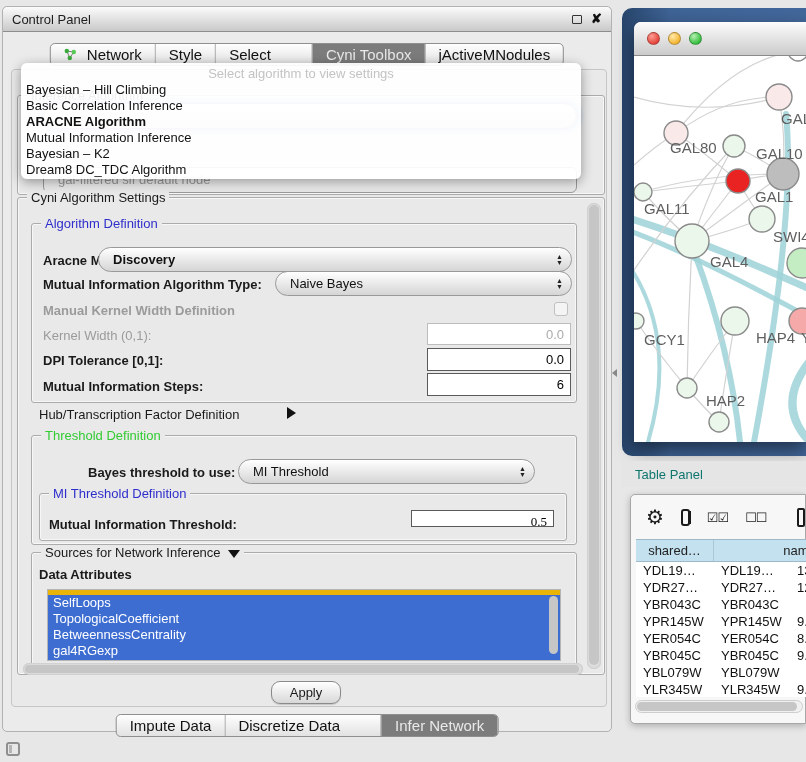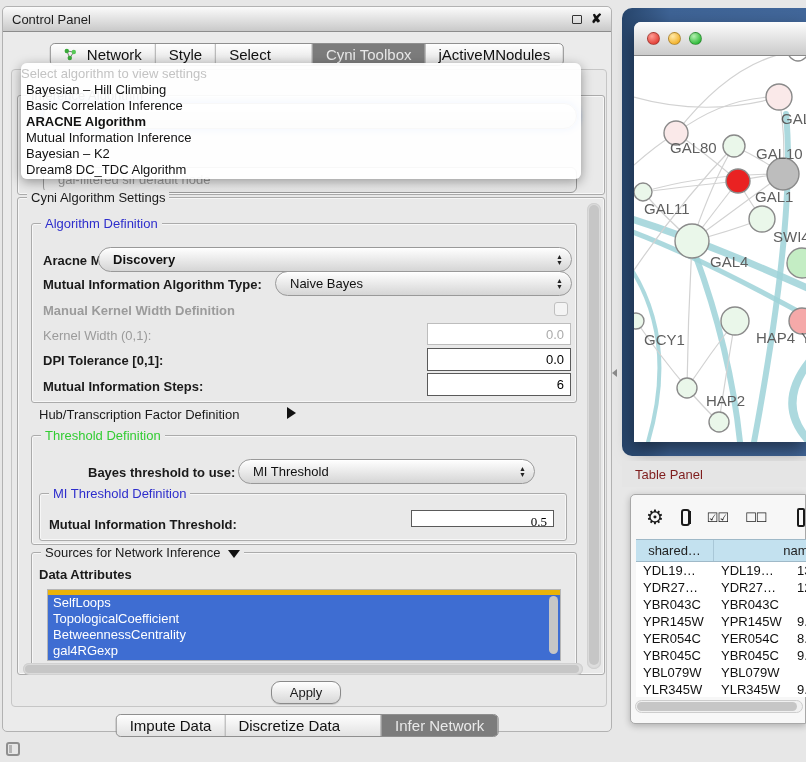--- a/index.html
+++ b/index.html
@@ -40,21 +40,21 @@
   
   .fld { position:absolute; background:#fff; text-align:right; padding:0 6px; font-size:13px; line-height:21px; }
   .fld.on { border:1.5px solid #5A5A5A; color:#000; }
   .fld.off { border:1px solid #BDBDBD; color:#ABABAB; }
   .lbl { position:absolute; font-size:13px; white-space:nowrap; }
   .dis { color:#9B9B9B; }
   .chk { position:absolute; width:14px; height:14px; border:1px solid #C0C0C0; border-radius:3px; background:#F4F4F4; }
 
   
   .popup { left:18px; top:56px; width:560px; height:116px; background:rgba(255,255,255,0.93); border-radius:6px; box-shadow:0 3px 12px rgba(0,0,0,0.38); z-index:20; padding-top:2px; }
-  .popup-hint { text-align:left; color:#C3C3C3; font-size:13px; line-height:17px; }
+  .popup-hint { text-align:center; color:#C3C3C3; font-size:13px; line-height:17px; }
   .popup-item { font-size:13px; line-height:16px; padding-left:5px; color:#111; white-space:nowrap; }
   .popup-item.sel { font-weight:bold; }
 
   
   .ghost-combo1 { left:40px; top:96px; width:534px; height:26px; border:1px solid #9A9A9A; border-radius:13px; background:linear-gradient(#fff,#D9D9D9); box-shadow:0 0 5px 2px rgba(100,150,250,0.85); z-index:2; }
   .ghost-combo2 { left:40px; top:160px; width:534px; height:26px; border:1px solid #9A9A9A; border-radius:6px; background:linear-gradient(#FDFDFD,#E6E6E6); z-index:2; font-size:13px; color:#9A9A9A; line-height:24px; padding-left:14px; }
 
   
   .attr-list { left:44px; top:582px; width:514px; height:72px; background:#eab308; border:1px solid #B5B5B5; overflow:hidden; padding-top:5px; }
   .attr-item { background:#3E6DD2; color:#fff; font-size:13px; line-height:16px; padding-left:5px; }
@@ -76,21 +76,21 @@
   .tl-red { background:radial-gradient(circle at 35% 30%, #FF9D94, #E4443B 72%); }
   .tl-yellow { background:radial-gradient(circle at 35% 30%, #FFE9A8, #F3B431 72%); }
   .tl-green { background:radial-gradient(circle at 35% 30%, #B4F0B0, #35BD3F 72%); }
   .net-canvas { left:0; top:34px; width:172px; height:386px; overflow:hidden; }
   svg { display:block; }
   .e-thin { fill:none; stroke:#D2D2D2; stroke-width:1.2; }
   .e-teal { fill:none; stroke:#9ED2D8; stroke-linecap:round; opacity:0.85; }
   .n-label { fill:#5F5F5F; font-size:15px; font-family:"Liberation Sans",sans-serif; }
 
   
-  .tp-header { left:622px; top:461px; width:184px; height:26px; background:#E5E5E5; display:flex; align-items:center; padding-left:13px; font-size:13px; color:#7f1d1d; }
+  .tp-header { left:622px; top:461px; width:184px; height:26px; background:#E5E5E5; display:flex; align-items:center; padding-left:13px; font-size:13px; color:#0f766e; }
   .tp-win { left:630px; top:494px; width:176px; height:230px; background:#F7F7F7; border:1px solid #A8A8A8; border-radius:5px 0 0 5px; box-shadow:0 2px 7px rgba(0,0,0,0.25); }
   .tp-toolbar { left:0; top:0; right:0; height:44px; display:flex; align-items:center; gap:17px; padding-left:15px; color:#1A1A1A; }
   .gear { font-size:20px; line-height:20px; color:#1A1A1A; }
   .splitcols { width:19px; height:17px; border:2px solid #1A1A1A; border-radius:3px; position:relative; }
   .splitcols:before { content:""; position:absolute; left:6px; top:0; bottom:0; width:2px; background:#1A1A1A; }
   .cbpair { font-size:13px; letter-spacing:-1px; color:#1A1A1A; }
   .fileic { width:15px; height:19px; border:2px solid #1A1A1A; border-radius:2px; margin-left:14px; }
   .tbl { left:5px; top:44px; width:171px; height:158px; overflow:hidden; background:#fff; border-top:1px solid #9FB9C8; }
   .tbl-hrow { display:flex; height:22px; background:#C3E1EF; border-bottom:1px solid #9FB9C8;gap:48px; }
   .tbl-hcell { font-size:13px; color:#222; text-align:center; line-height:21px; border-right:1px solid #A9C7D7; overflow:hidden; white-space:nowrap; flex:none; }

